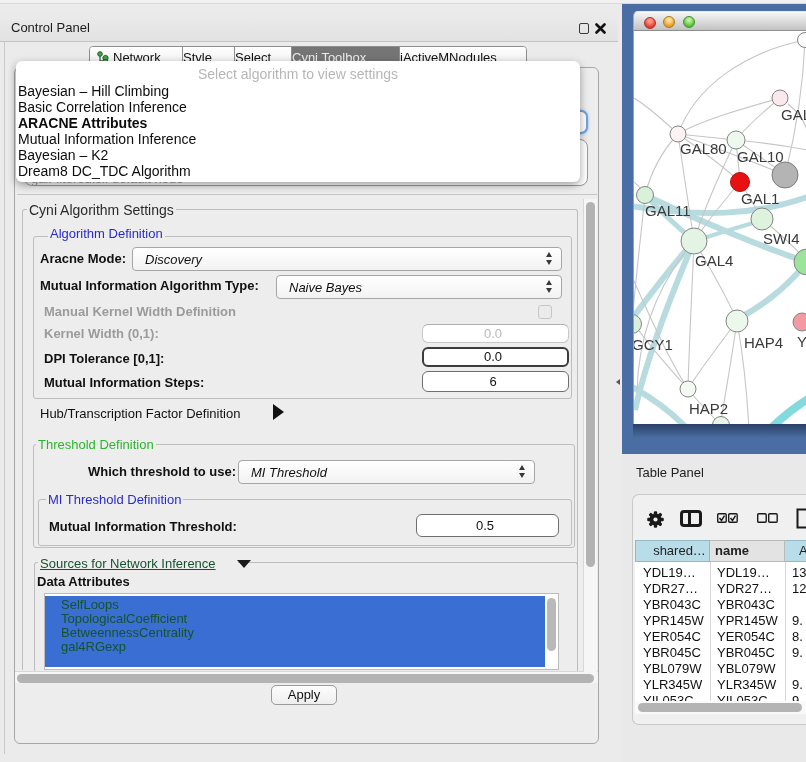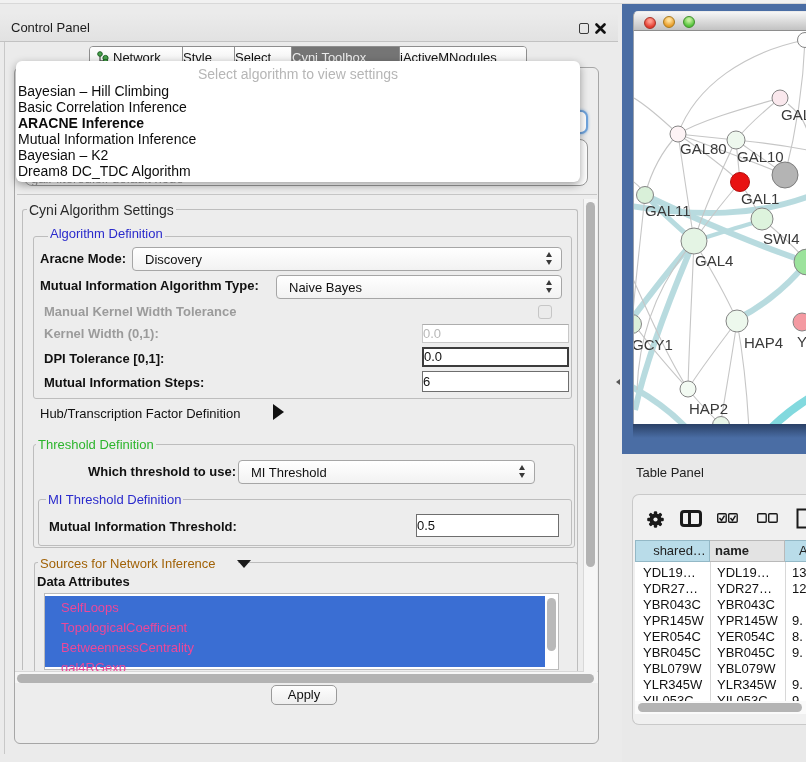--- a/index.html
+++ b/index.html
@@ -3,26 +3,26 @@
 <meta charset="utf-8">
 <style>
 * { margin:0; padding:0; box-sizing:border-box; }
 html,body { width:806px; height:762px; overflow:hidden; }
 body { font-family:"Liberation Sans", sans-serif; background:#ebebeb; position:relative; }
 .abs { position:absolute; }
 .b13 { font-size:13px; font-weight:bold; color:#111; }
 .r13 { font-size:13px; color:#111; }
 .gray13 { font-size:13px; font-weight:bold; color:#9b9b9b; }
 .grp { position:absolute; border:1px solid #bdbdbd; border-radius:3px; }
-.combo { position:absolute; background:linear-gradient(#ffffff,#f2f2f2); border:1px solid #a6a6a6; border-radius:4px; font-size:13px; color:#111; }
+.combo { position:absolute; background:linear-gradient(#ffffff,#f2f2f2); border:1px solid #a6a6a6; border-radius:4px; font-size:13px; color:#111;font-style:italic; }
 .combo .txt { position:absolute; left:12px; top:4px; }
 .combo .arr { position:absolute; right:7px; top:4px; width:8px; display:block; }
 .arrup { display:block; width:0; height:0; border-left:3.5px solid transparent; border-right:3.5px solid transparent; border-bottom:5px solid #3a3a3a; margin-bottom:2.5px; }
 .arrdn { display:block; width:0; height:0; border-left:3.5px solid transparent; border-right:3.5px solid transparent; border-top:5px solid #3a3a3a; }
-.field { position:absolute; background:#fff; font-size:13px; color:#111; text-align:left; padding-right:5px; }
+.field { position:absolute; background:#fff; font-size:13px; color:#111; text-align:center; padding-right:5px;border-radius:6px; }
 .tabseg { position:relative; float:left; height:100%; background:linear-gradient(#fefefe,#f0f0f0); border-right:1px solid #8e8e8e; font-size:13px; color:#111; text-align:left; }
 </style>
 </head>
 <body>
 
 <div class="abs" style="left:0;top:0;width:806px;height:4px;background:#f1f1f1;border-bottom:1px solid #d8d8d8;"></div>
 
 <div class="abs" style="left:0;top:4px;width:622px;height:758px;background:#ebebeb;margin-top:9px;">
 
   <div class="abs" style="left:0;top:0;width:618px;height:29px;background:linear-gradient(#ebebeb,#e2e2e2);border-bottom:1px solid #c2c2c2;">
@@ -86,21 +86,21 @@
 
   <div class="abs b13" style="left:40px;top:265px;">Mutual Information Algorithm Type:</div>
   <div class="combo" style="left:276px;top:262px;width:286px;height:24px;">
     <span class="txt">Naive Bayes</span>
     <span class="arr">
         <span class="arrup"></span>
         <span class="arrdn"></span>
       </span>
   </div>
 
-  <div class="abs gray13" style="left:44px;top:291px;">Manual Kernel Width Tolerance</div>
+  <div class="abs gray13" style="left:44px;top:291px;">Manual Kernel Width Definition</div>
   <div class="abs" style="left:538px;top:292px;width:14px;height:14px;background:#ebebeb;border:1px solid #c6c6c6;border-radius:3px;"></div>
 
   <div class="abs gray13" style="left:44px;top:313px;">Kernel Width (0,1):</div>
   <div class="field" style="left:422px;top:311px;width:147px;height:19px;border:1px solid #c8c8c8;border-top-color:#adadad;color:#b8b8b8;line-height:17px;">0.0</div>
 
   <div class="abs b13" style="left:44px;top:338px;">DPI Tolerance [0,1]:</div>
   <div class="field" style="left:422px;top:334px;width:147px;height:20px;border:2px solid #3c3c3c;line-height:16px;">0.0</div>
 
   <div class="abs b13" style="left:44px;top:362px;">Mutual Information Steps:</div>
   <div class="field" style="left:422px;top:358px;width:147px;height:21px;border:1px solid #6e6e6e;line-height:19px;">6</div>
@@ -120,48 +120,48 @@
       </span>
   </div>
 
   <div class="grp" style="left:38px;top:486px;width:534px;height:47px;"></div>
   <div class="abs" style="left:46px;top:479px;background:#ededed;padding:0 2px;font-size:13px;color:#2a2acc;">MI Threshold Definition</div>
 
   <div class="abs b13" style="left:49px;top:506px;text-align:center;">Mutual Information Threshold:</div>
   <div class="field" style="left:416px;top:501px;width:143px;height:23px;border:1px solid #6e6e6e;line-height:21px;">0.5</div>
 
   <div class="abs" style="left:34px;top:549px;width:544px;height:112px;border:1px solid #bdbdbd;border-bottom:none;border-radius:3px 3px 0 0;"></div>
-  <div class="abs" style="left:38px;top:543px;background:#ededed;padding:0 22px 0 2px;font-size:13px;color:#a16207;">Sources for Network Inference</div>
+  <div class="abs" style="left:38px;top:543px;background:#ededed;padding:0 22px 0 2px;font-size:13px;color:#14532d;text-decoration:underline;">Sources for Network Inference</div>
   <div class="abs" style="left:237px;top:547px;width:0;height:0;border-left:7px solid transparent;border-right:7px solid transparent;border-top:8px solid #1a1a1a;"></div>
 
   <div class="abs b13" style="left:37px;top:561px;">Data Attributes</div>
 
   <div class="abs" style="left:44px;top:580px;width:515px;height:77px;background:#fff;border:1px solid #bbb;">
     <div class="abs" style="left:0;top:2px;width:500px;height:71px;background:#3a6ed3;"></div>
-    <div class="abs" style="left:16px;top:4px;font-size:13px;color:#ec4899;line-height:20px;">SelfLoops<br>TopologicalCoefficient<br>BetweennessCentrality<br>gal4RGexp</div>
+    <div class="abs" style="left:16px;top:4px;font-size:13px;color:#14532d;line-height:14px;">SelfLoops<br>TopologicalCoefficient<br>BetweennessCentrality<br>gal4RGexp</div>
     <div class="abs" style="left:502px;top:4px;width:9px;height:53px;background:#b9b9b9;border-radius:5px;"></div>
   </div>
 
   <div class="abs" style="left:15px;top:658px;width:583px;height:12px;background:#f6f6f6;border-top:1px solid #d8d8d8;">
     <div class="abs" style="left:2px;top:2px;width:577px;height:9px;background:#b3b3b3;border-radius:5px;"></div>
   </div>
 
   <div class="abs" style="left:583px;top:186px;width:14px;height:473px;background:#f6f6f6;border-left:1px solid #d8d8d8;">
     <div class="abs" style="left:2px;top:3px;width:9px;height:365px;background:#b3b3b3;border-radius:5px;"></div>
   </div>
 
   <div class="abs" style="left:271px;top:672px;width:66px;height:20px;background:linear-gradient(#fdfdfd,#eee);border:1px solid #9a9a9a;border-radius:5px;text-align:center;font-size:13px;color:#111;line-height:18px;">Apply</div>
 
 
   <div class="abs" style="left:16px;top:48px;width:564px;height:121px;background:#fff;border-radius:6px;box-shadow:0 3px 9px rgba(0,0,0,0.38);">
     <div style="text-align:center;font-size:14px;color:#b6b6b6;padding-top:5px;height:22px;">Select algorithm to view settings</div>
     <div style="font-size:14px;color:#0c0c0c;line-height:16.1px;padding-left:2px;">
       Bayesian – Hill Climbing<br>
       Basic Correlation Inference<br>
-      <b>ARACNE Inference</b><br>
+      <b>ARACNE Attributes</b><br>
       Mutual Information Inference<br>
       Bayesian – K2<br>
       Dream8 DC_TDC Algorithm
     </div>
   </div>
 
   <div class="abs" style="left:10px;top:751px;width:17px;height:14px;background:#e3e3e3;border:1px solid #9e9e9e;border-radius:3px;"></div>
 
   <div class="abs" style="left:616px;top:366px;width:0;height:0;border-top:3px solid transparent;border-bottom:3px solid transparent;border-right:4px solid #555;"></div>
 </div>

